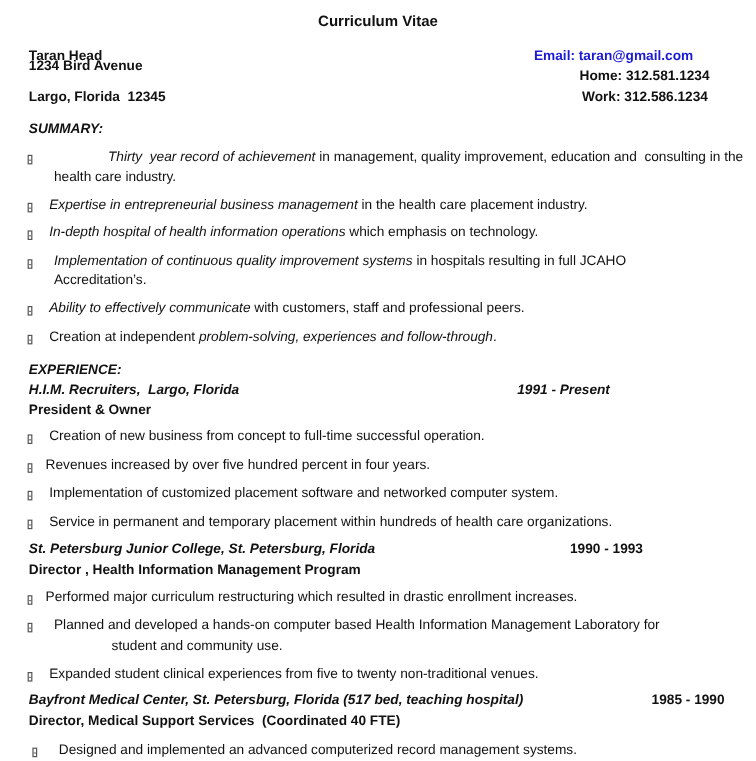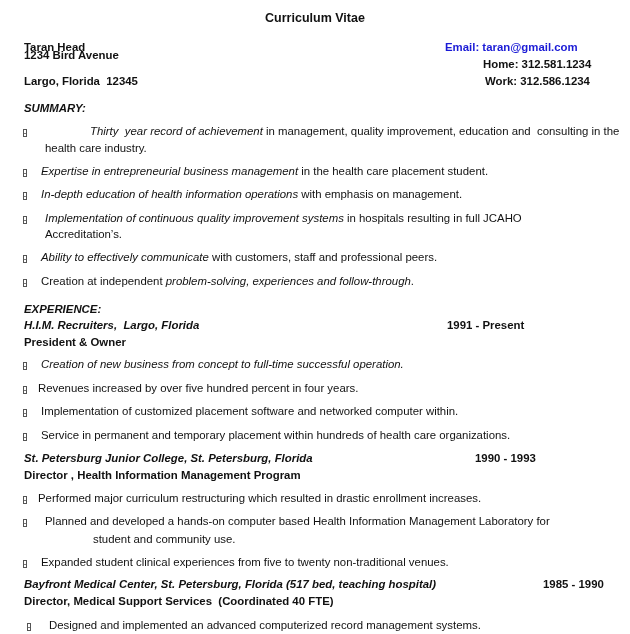--- a/index.html
+++ b/index.html
@@ -29,47 +29,47 @@
 <div class="abs b" style="top:58px;left:445px;padding-left:38px;">Home: 312.581.1234</div>
 <div class="abs b" style="top:75px;left:445px;margin-left:40px;">Work: 312.586.1234</div>
 
 <div class="abs bi" style="top:102px;left:24px;font-style:italic;">SUMMARY:</div>
 
 <span class="bul" style="top:129px;"></span>
 <div class="abs" style="top:125px;left:45px;white-space:pre;margin-left:45px;"><span class="i">Thirty  year record of achievement</span><span> in management, quality improvement, education and  consulting in the</span></div>
 <div class="abs" style="top:142px;left:45px;">health care industry.</div>
 
 <span class="bul" style="top:169px;"></span>
-<div class="abs" style="top:165px;left:41px;"><span class="i">Expertise in entrepreneurial business management</span><span> in the health care placement student.</span></div>
+<div class="abs" style="top:165px;left:41px;"><span class="i">Expertise in entrepreneurial business management</span><span> in the health care placement industry.</span></div>
 
 <span class="bul" style="top:192px;"></span>
-<div class="abs" style="top:188px;left:41px;"><span class="i">In-depth education of health information operations</span><span> with emphasis on management.</span></div>
+<div class="abs" style="top:188px;left:41px;"><span class="i">In-depth hospital of health information operations</span><span> which emphasis on technology.</span></div>
 
 <span class="bul" style="top:216px;"></span>
 <div class="abs" style="top:212px;left:45px;"><span class="i">Implementation of continuous quality improvement systems</span><span> in hospitals resulting in full JCAHO</span></div>
 <div class="abs" style="top:228px;left:45px;">Accreditation’s.</div>
 
 <span class="bul" style="top:255px;"></span>
 <div class="abs" style="top:251px;left:41px;"><span class="i">Ability to effectively communicate</span><span> with customers, staff and professional peers.</span></div>
 
 <span class="bul" style="top:279px;"></span>
 <div class="abs" style="top:275px;left:41px;"><span>Creation at independent </span><span class="i">problem-solving, experiences and follow-through</span><span>.</span></div>
 
 <div class="abs bi" style="top:303px;left:24px;">EXPERIENCE:</div>
 
 <div class="abs bi" style="top:319px;left:24px;white-space:pre;">H.I.M. Recruiters,  Largo, Florida</div>
-<div class="abs b" style="top:319px;left:447px;">1991 - Present</div>
+<div class="abs b" style="top:319px;left:431px;font-style:italic;">1991 - Present</div>
 <div class="abs b" style="top:336px;left:24px;">President &amp; Owner</div>
 
 <span class="bul" style="top:362px;"></span>
-<div class="abs" style="top:358px;left:41px;font-style:italic;">Creation of new business from concept to full-time successful operation.</div>
+<div class="abs" style="top:358px;left:41px;">Creation of new business from concept to full-time successful operation.</div>
 <span class="bul" style="top:386px;"></span>
 <div class="abs" style="top:382px;left:38px;">Revenues increased by over five hundred percent in four years.</div>
 <span class="bul" style="top:409px;"></span>
-<div class="abs" style="top:405px;left:41px;">Implementation of customized placement software and networked computer within.</div>
+<div class="abs" style="top:405px;left:41px;">Implementation of customized placement software and networked computer system.</div>
 <span class="bul" style="top:433px;"></span>
 <div class="abs" style="top:429px;left:41px;">Service in permanent and temporary placement within hundreds of health care organizations.</div>
 
 <div class="abs bi" style="top:452px;left:24px;">St. Petersburg Junior College, St. Petersburg, Florida</div>
 <div class="abs b" style="top:452px;left:475px;text-align:center;">1990 - 1993</div>
 <div class="abs b" style="top:469px;left:24px;">Director , Health Information Management Program</div>
 
 <span class="bul" style="top:496px;"></span>
 <div class="abs" style="top:492px;left:38px;">Performed major curriculum restructuring which resulted in drastic enrollment increases.</div>
 <span class="bul" style="top:519px;"></span>

